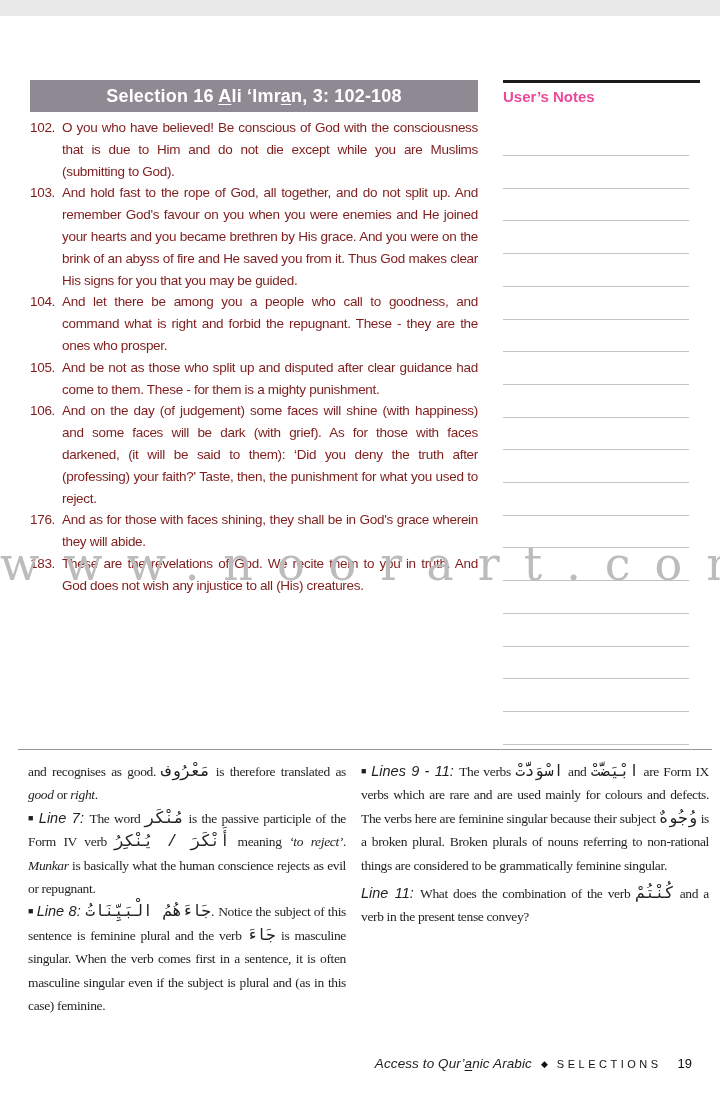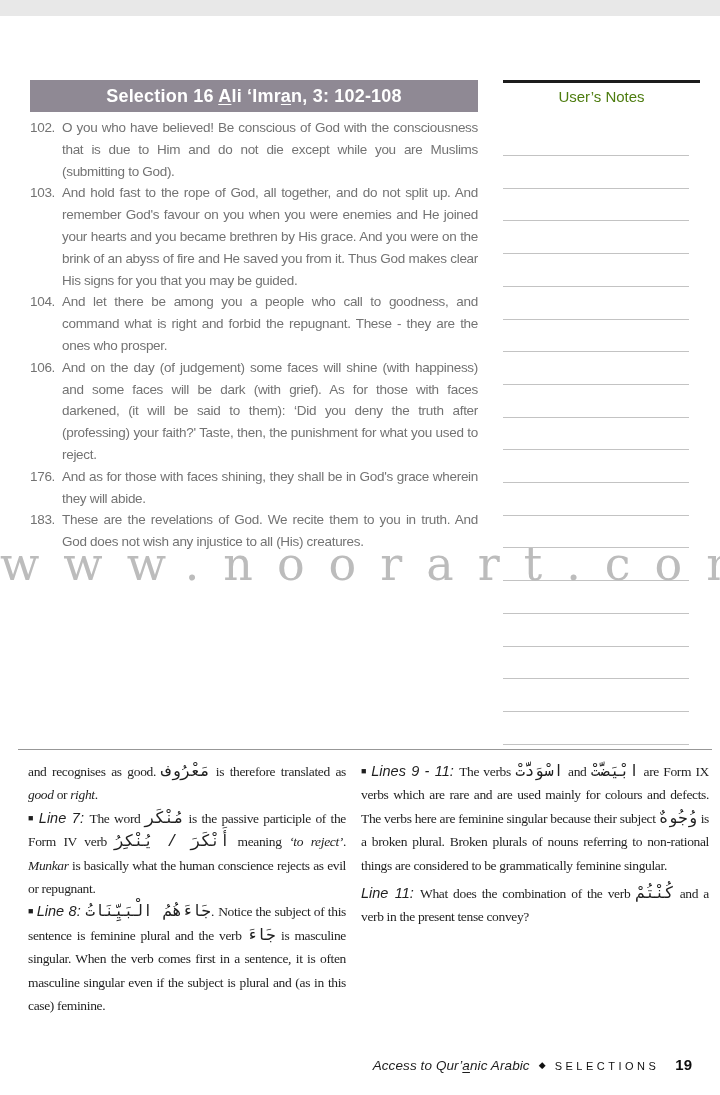--- a/index.html
+++ b/index.html
@@ -22,30 +22,30 @@
     color:#ffffff;font-weight:bold;font-size:18px;letter-spacing:.2px;
     white-space:nowrap;
   }
   .uchar{text-decoration:underline;text-underline-offset:2px;}
   
   #notes-rule-top{
     position:absolute;left:503px;top:64px;width:197px;height:3px;background:#1c1c1c;
   }
   #notes-heading{
     position:absolute;left:503px;top:72px;width:197px;
-    text-align:center;font-weight:normal;font-size:15px;color:#4d7c0f;
+    font-weight:bold;font-size:15px;color:#ec4899;
   }
   #notes-lines{position:absolute;left:503px;top:139px;width:186px;height:600px;}
   .note-line{
     position:absolute;left:0;width:186px;height:1px;background:#c3c3c3;
   }
   
   #verses{
     position:absolute;left:30px;top:101px;width:448px;
-    font-size:13.5px;line-height:21.8px;letter-spacing:-0.3px;color:#737373;
+    font-size:13.5px;line-height:21.8px;letter-spacing:-0.3px;color:#7f1d1d;
   }
   .verse{display:flex;}
   .vnum{flex:0 0 32px;}
   .vtext{flex:1;text-align:justify;}
   
   #watermark{
     position:absolute;left:0;top:522px;width:720px;
     font-family:"DejaVu Serif",serif;
     font-size:46px;line-height:52px;letter-spacing:24px;
     color:#bcbcbc;text-align:center;white-space:nowrap;
@@ -81,21 +81,21 @@
     display:flex;align-items:baseline;white-space:nowrap;text-align:center;
   }
   #footer .book{
     font-style:italic;font-size:13.5px;color:#1d1d1d;letter-spacing:.1px;
   }
   #footer .diamond{font-size:9px;margin:0 9px 0 9px;color:#111;align-self:center;}
   #footer .section{
     font-weight:normal;font-size:11px;letter-spacing:3.5px;color:#111;
   }
   #footer .pagenum{
-    font-weight:bold;font-size:15px;color:#0d0d0d;margin-left:16px;
+    font-weight:normal;font-size:13px;color:#0d0d0d;margin-left:16px;
   }
 </style>
 </head>
 <body>
 
 <div id="page">
 
   <div id="selection-bar">
     <span class="title"><span>Selection 16 </span><span class="uchar">A</span><span>li ‘Imr</span><span class="uchar">a</span><span>n, 3: 102-108</span></span>
   </div>
@@ -131,20 +131,24 @@
     </div>
     <div class="verse">
       <span class="vnum">103.</span>
       <span class="vtext">And hold fast  to the rope of God, all together, and do not split up. And remember God's favour on you when you were enemies and He joined your hearts and you became  brethren by His grace.  And you were  on the brink of an abyss of fire and He saved you from it. Thus God makes clear His signs for you that you may be guided.</span>
     </div>
     <div class="verse">
       <span class="vnum">104.</span>
       <span class="vtext">And let there be among you a people who call to goodness, and command what is right and forbid the repugnant. These - they are the ones who prosper.</span>
     </div>
     <div class="verse">
+      <span class="vnum">105.</span>
+      <span class="vtext">And be not as those who split up and disputed after clear guidance had come to them. These - for them  is a mighty punishment.</span>
+    </div>
+    <div class="verse">
       <span class="vnum">106.</span>
       <span class="vtext">And on the day (of judgement) some faces will shine (with happiness) and some faces will be dark (with grief). As for those with faces darkened, (it will be said to them): ‘Did you deny the truth after (professing) your faith?' Taste, then, the punishment for what you used to reject.</span>
     </div>
     <div class="verse">
       <span class="vnum">176.</span>
       <span class="vtext">And as for those with faces shining, they shall be in God's grace wherein they will abide.</span>
     </div>
     <div class="verse">
       <span class="vnum">183.</span>
       <span class="vtext">These are the revelations of God. We recite them to you in truth. And God does not wish  any  injustice to all (His) creatures.</span>

